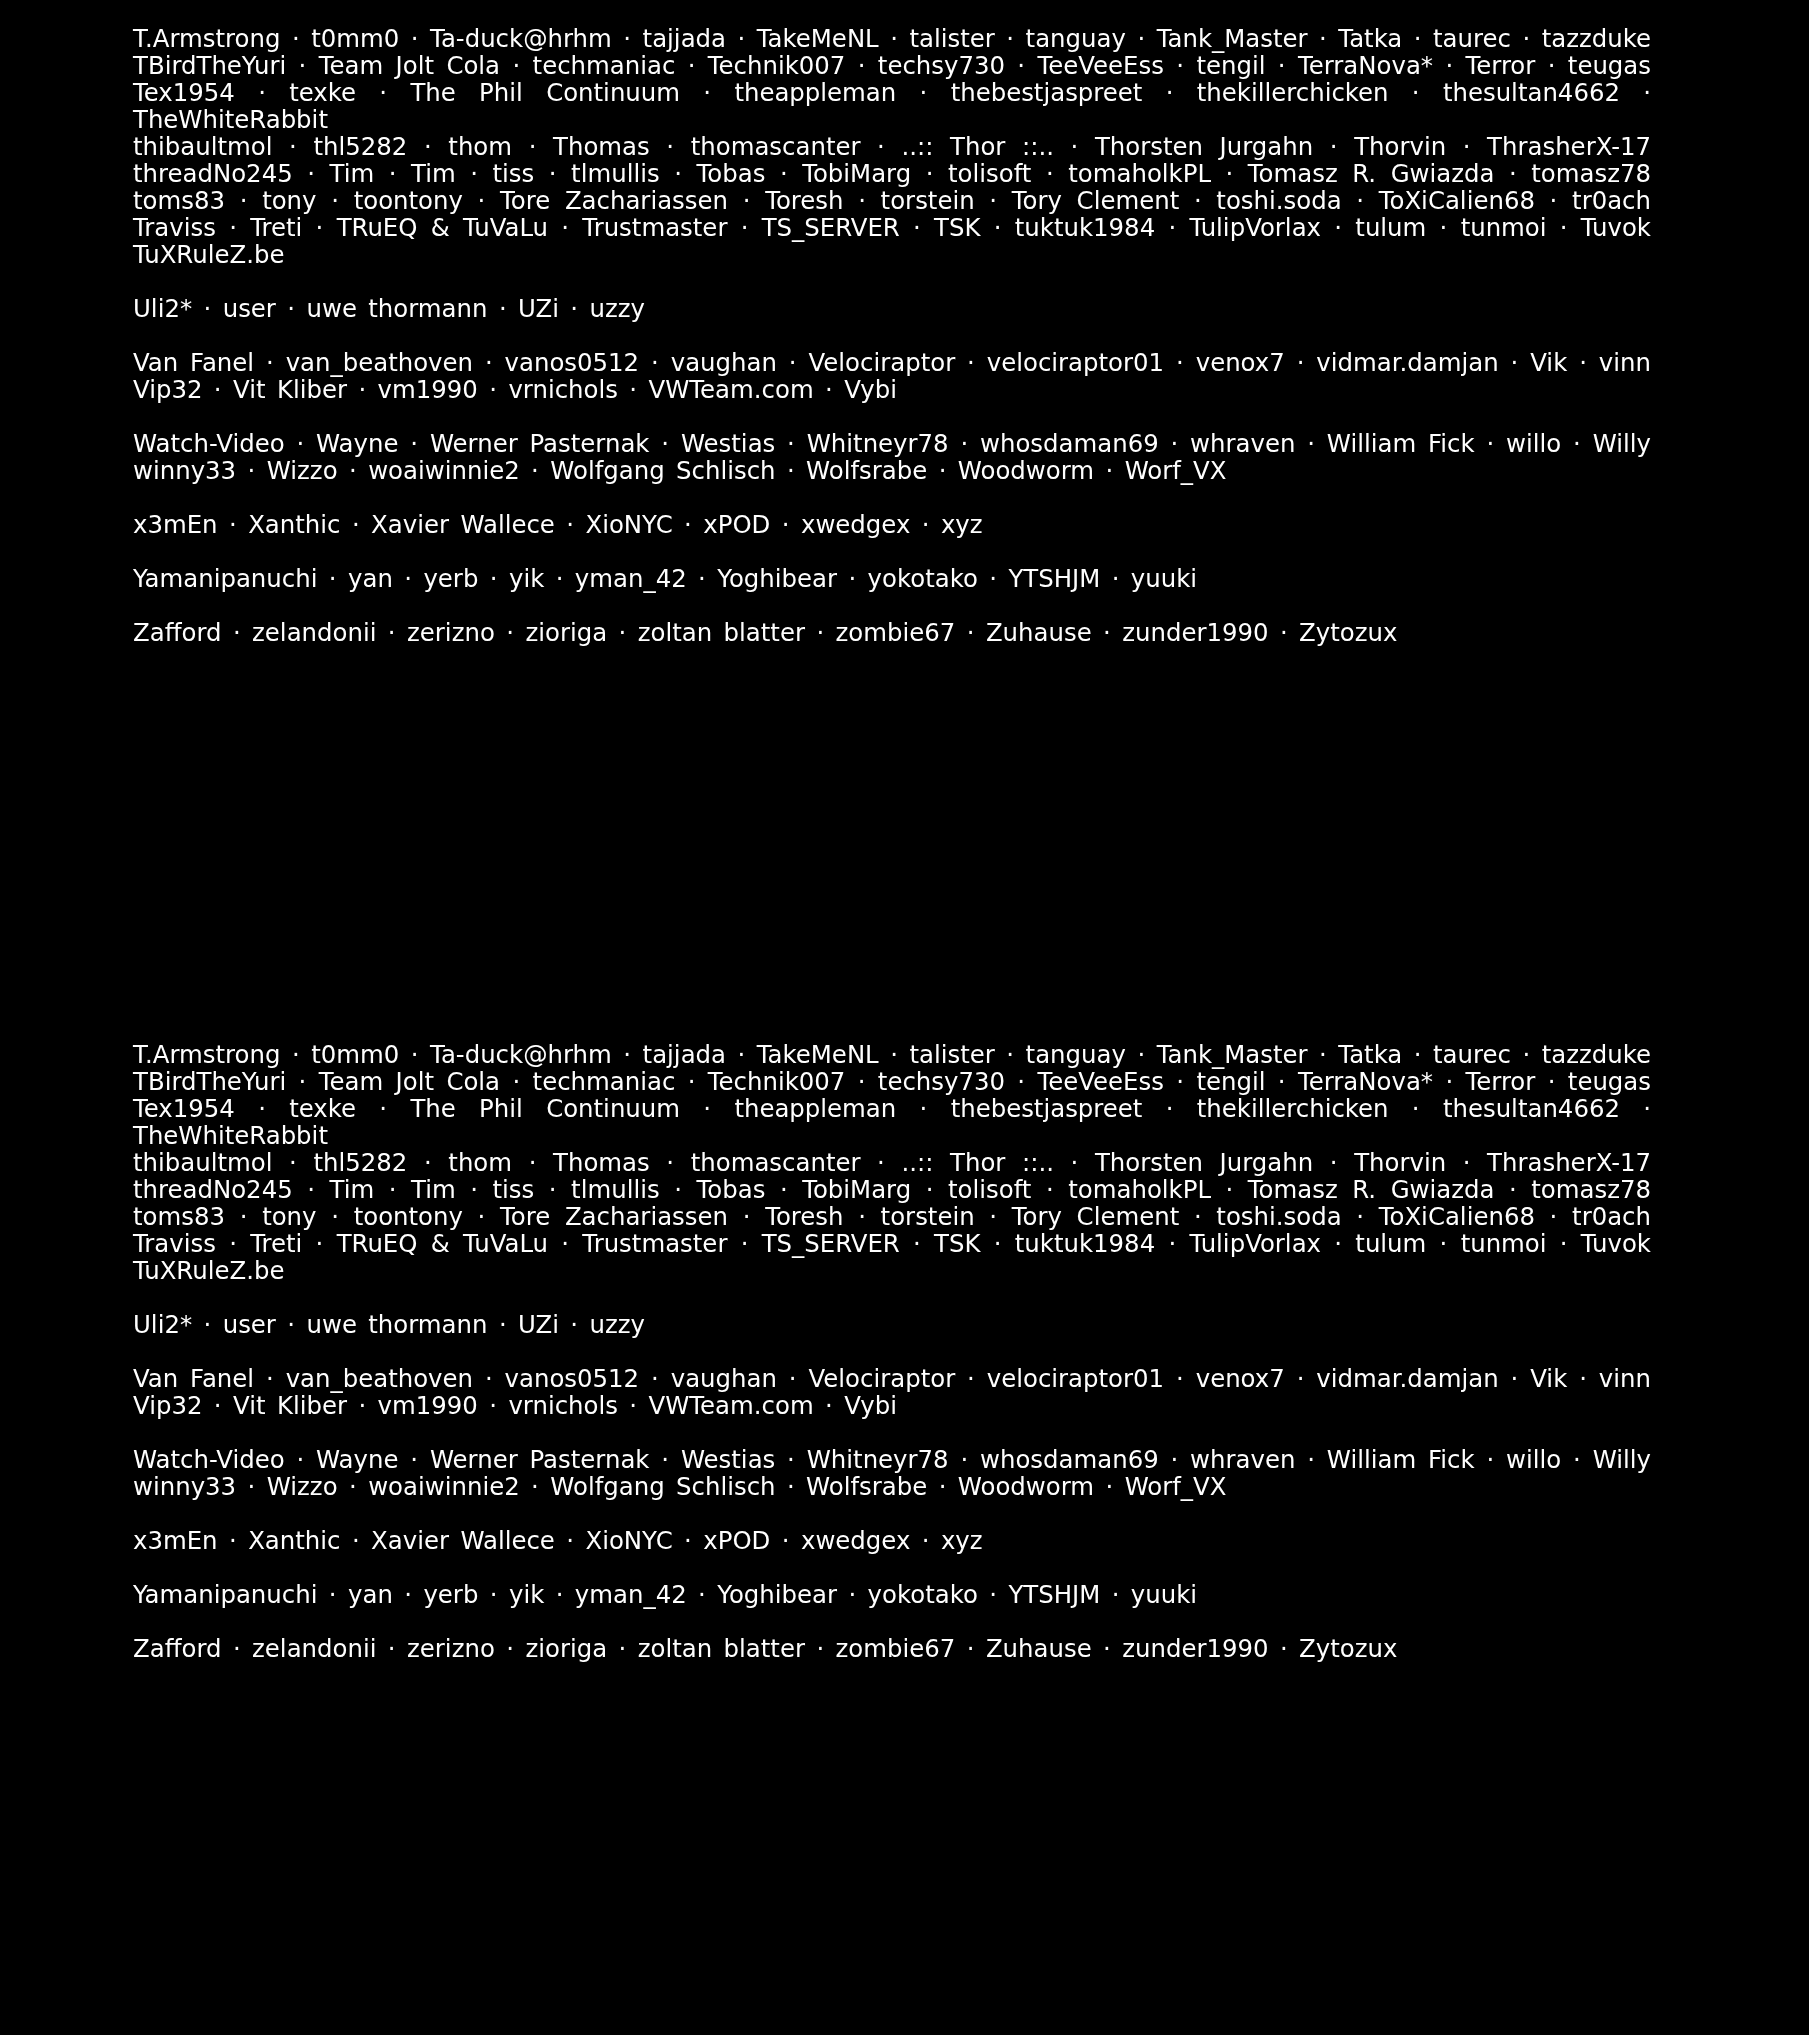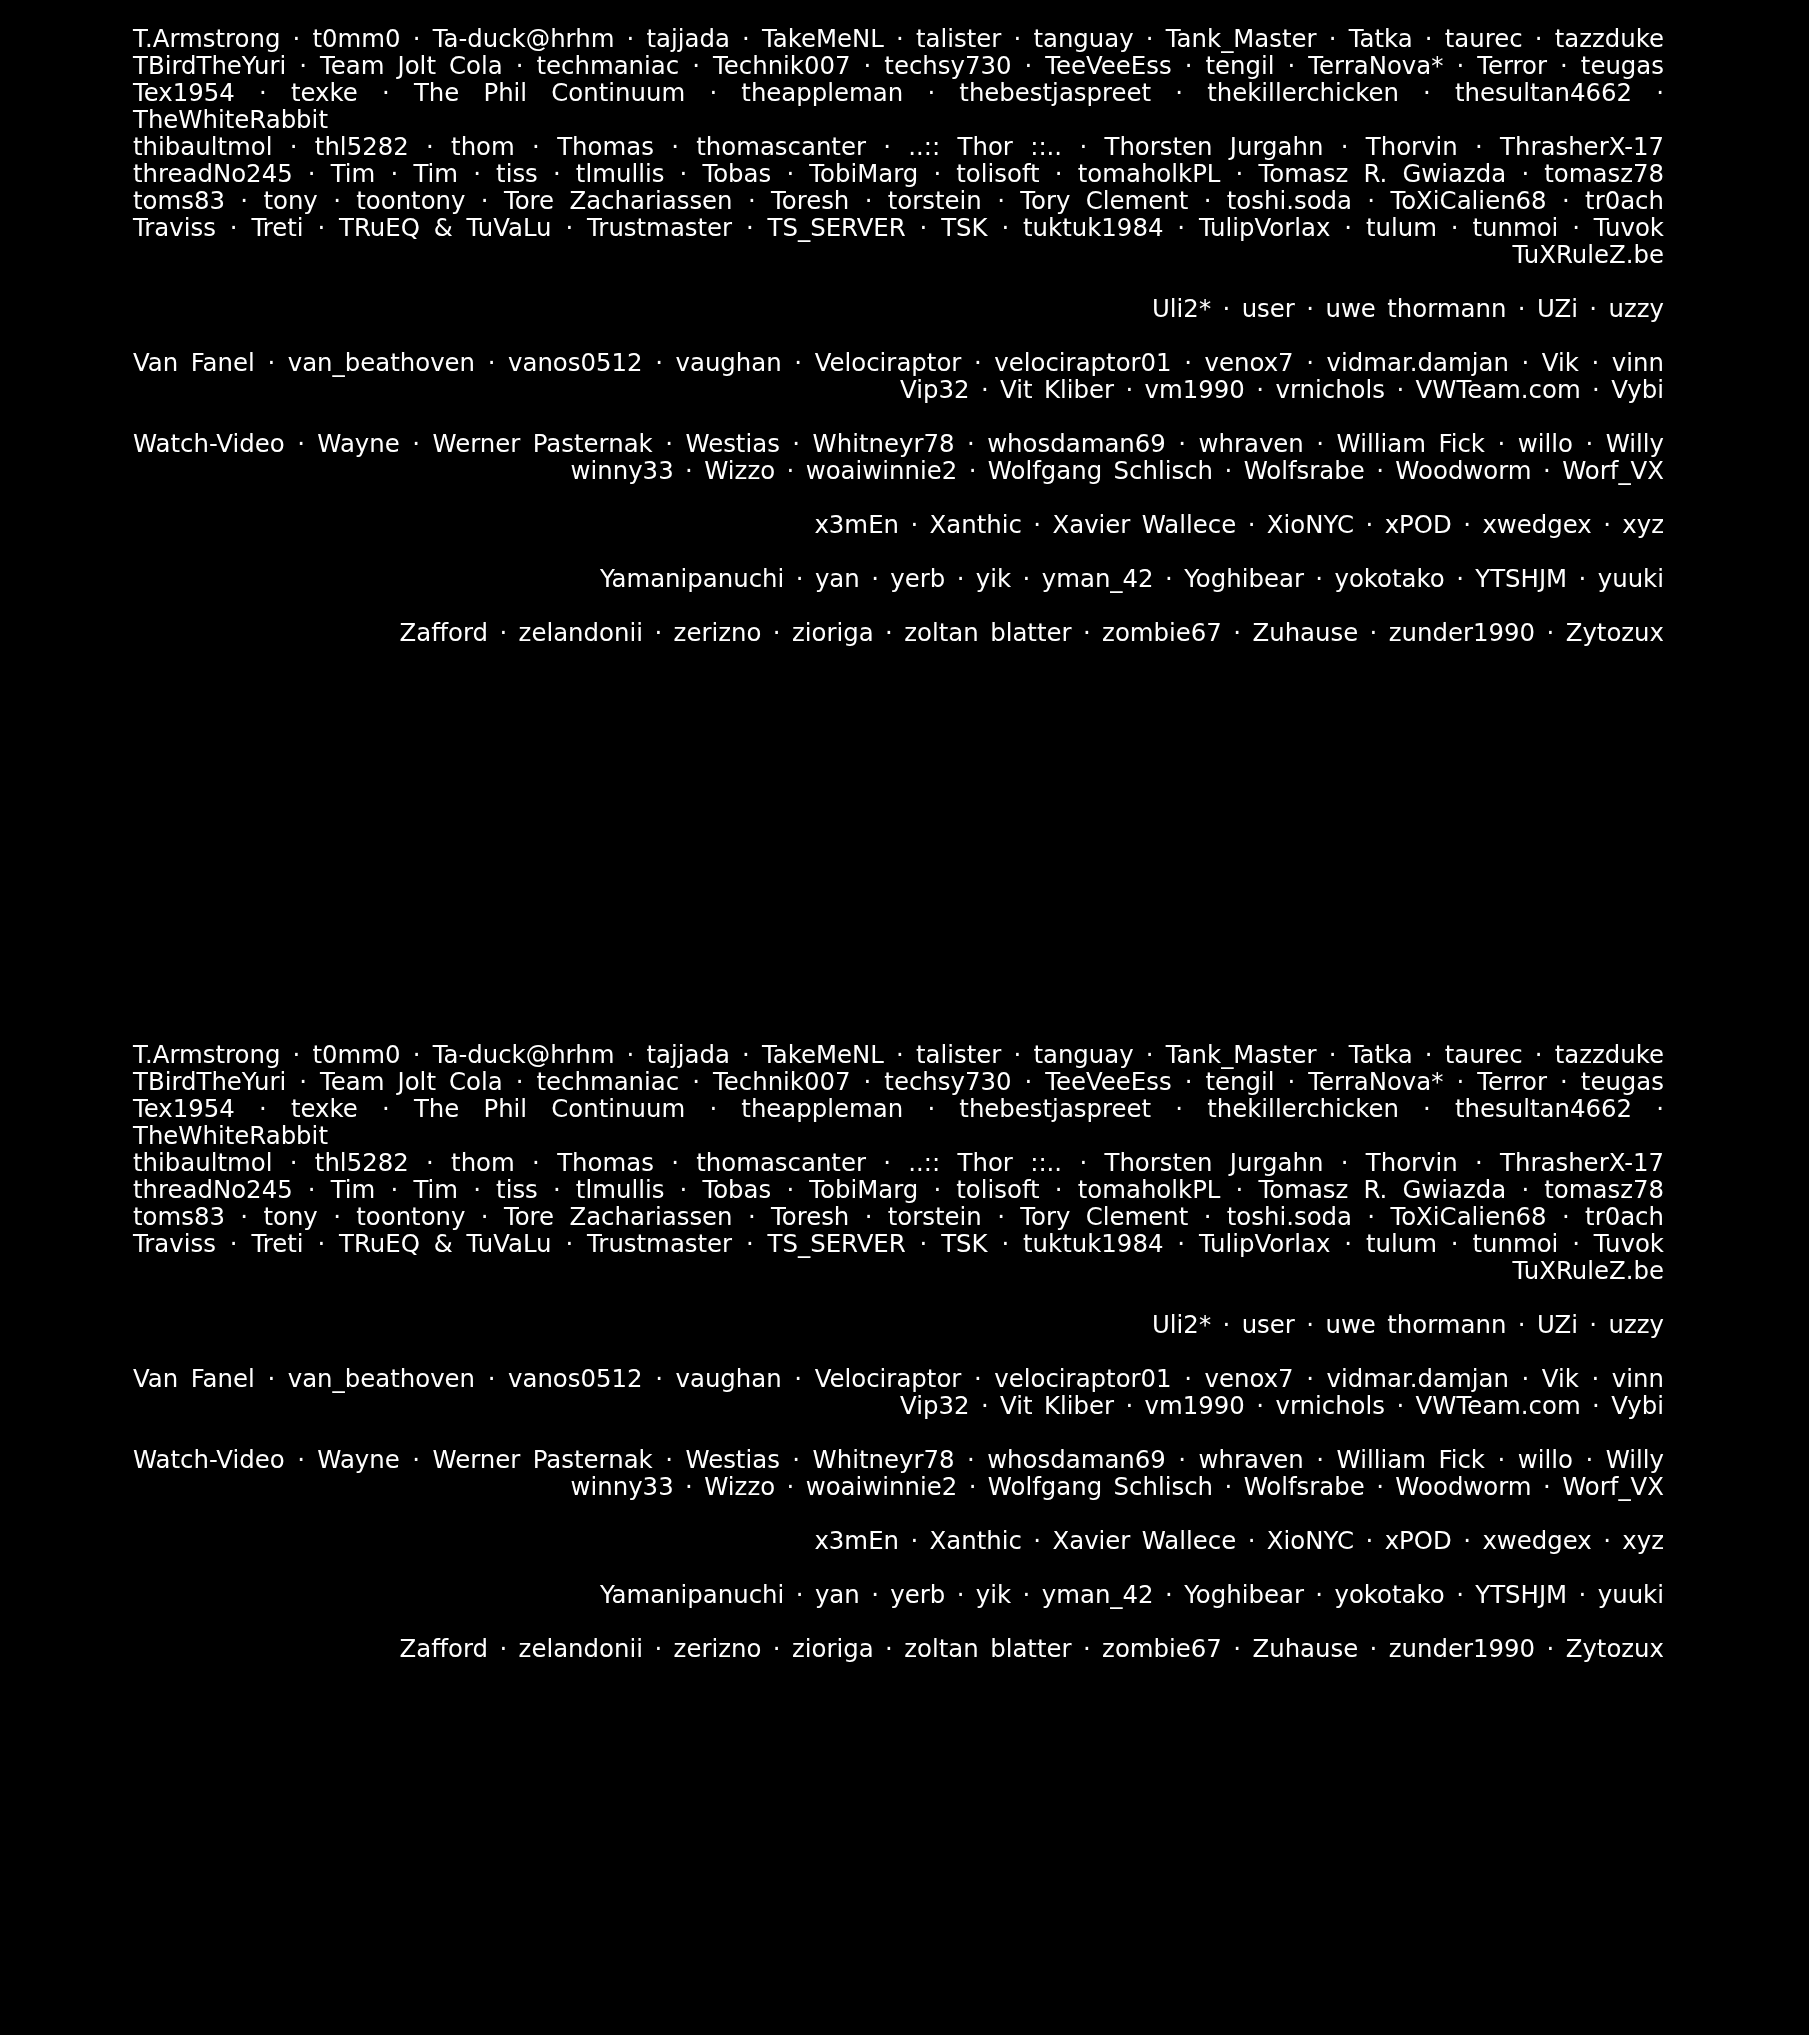--- a/index.html
+++ b/index.html
@@ -11,24 +11,24 @@
     color: #ffffff;
     font-family: "DejaVu Sans", sans-serif;
     font-size: 24.4px;
     line-height: 27px;
   }
   .page {
     box-sizing: border-box;
     width: 1809px;
     padding: 25px 145px 0 133px;
   }
-  .para { margin: 0 0 27px 0; }
+  .para { margin: 0 13px 27px 0; }
   .cline {
     word-spacing: 0.15em;
-    text-align: right;
+    text-align: left;
     white-space: normal;
   }
   .cline.just {
     text-align: justify;
     text-align-last: justify;
   }
   .block-2 { margin-top: 395px; }
 </style>
 </head>
 <body style="background: rgb(0, 0, 0); color: rgb(255, 255, 255);">

